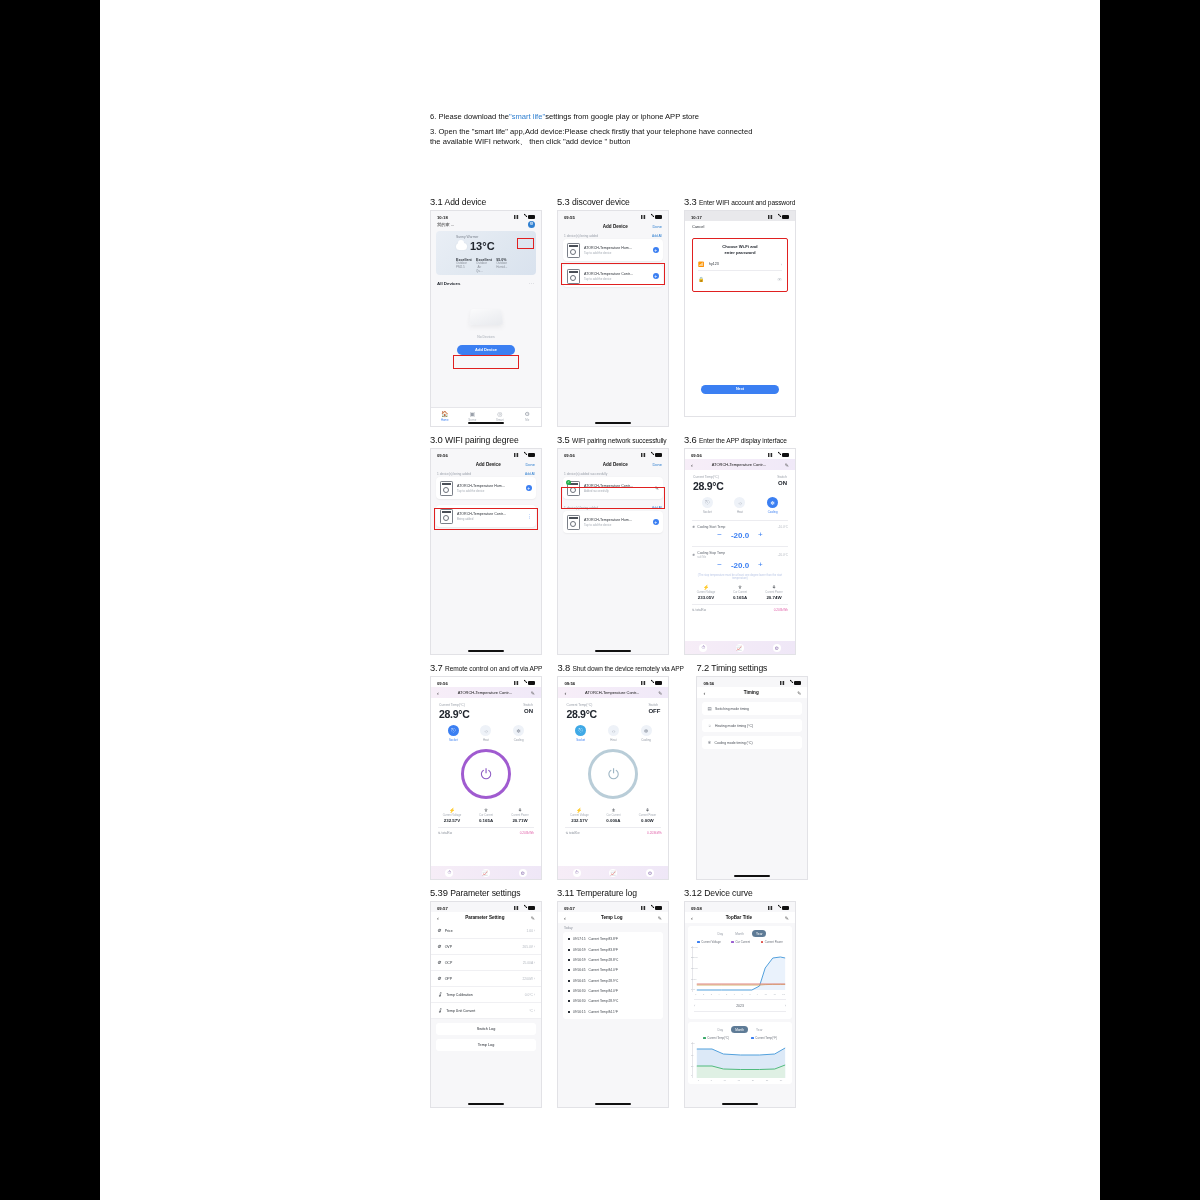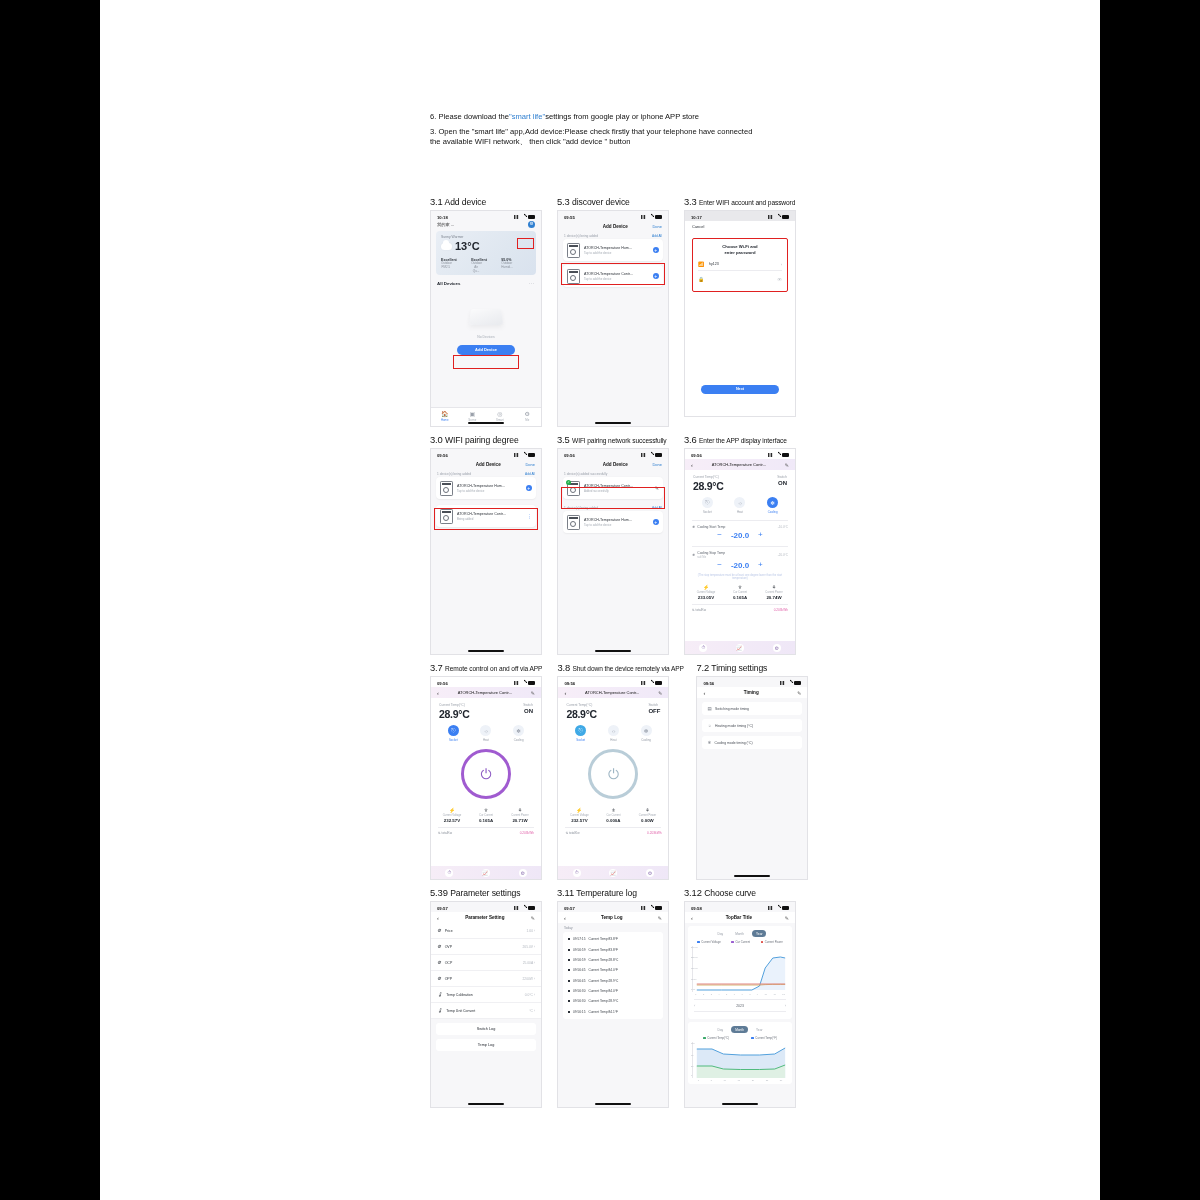--- a/index.html
+++ b/index.html
@@ -23,21 +23,21 @@
   .batt{display:inline-block;width:7px;height:3.5px;background:#111;border-radius:1px;}
   .navbar{display:flex;align-items:center;justify-content:space-between;padding:2.5px 6px;font-size:4.6px;color:#111;}
   .navbar .ttl{font-weight:700;font-size:4.6px;}
   .blue{color:#2f7fd0;}
   .chev{font-size:5.5px;color:#333;}
   .pen{font-size:5px;color:#555;}
   .redbox{position:absolute;border:1.1px solid #e02020;box-sizing:border-box;}
   
   .home-top{display:flex;justify-content:space-between;align-items:center;padding:0 6px;font-size:4.2px;color:#333;}
   .gear-circle{width:7px;height:7px;border-radius:50%;background:#2f7fd0;display:flex;align-items:center;justify-content:center;color:#fff;font-size:4.5px;line-height:1;}
-  .weather{margin:3px 5px 0 5px;height:44px;border-radius:4px;background:linear-gradient(135deg,#e9eef5 0%,#dfe7f0 60%,#d9e2ee 100%);padding:4px 5px;box-sizing:border-box;}
+  .weather{margin:3px 5px 0 5px;height:44px;border-radius:4px;background:linear-gradient(135deg,#e9eef5 0%,#dfe7f0 60%,#d9e2ee 100%);padding:4px 20px;box-sizing:border-box;}
   .weather .lbl{font-size:3.4px;color:#7d848f;}
   .weather .temp-row{display:flex;align-items:center;gap:3px;margin-top:1px;}
   .cloud{width:11px;height:7px;background:#fff;border-radius:5px;position:relative;box-shadow:0 0 2px rgba(0,0,0,.06);}
   .cloud:before{content:"";position:absolute;width:6px;height:6px;background:#fff;border-radius:50%;top:-2.5px;left:2px;}
   .bigtemp{font-size:11px;font-weight:700;color:#21262e;}
   .wmetrics{display:flex;justify-content:space-between;margin-top:6px;}
   .wmetrics div{text-align:center;width:33%;}
   .wmetrics .v{font-size:3.6px;color:#33383f;font-weight:600;}
   .wmetrics .k{font-size:3px;color:#8b919b;line-height:1.25;}
   .alldev{display:flex;justify-content:space-between;align-items:center;padding:5px 6px 2px 6px;}
@@ -788,21 +788,21 @@
                 <i class="dot"></i>
                 <span class="tm">09:56:15</span>
                 <span class="ms">Current Temp:84.1°F</span>
               </div>
           </div>
           <div class="homebar"></div>
         </div>
       </div>
 
       <div class="cell">
-        <div class="step-head"><b>3.12</b> <span>Choose curve</span></div>
+        <div class="step-head"><b>3.12</b> <span>Device curve</span></div>
         <div class="phone" style="height:205px;background:#f7f7f9">
           <div class="statusbar">
             <span>09:58</span>
             <span class="sb-right">
                 <i class="bars"></i>
                 <i class="wifi"></i>
                 <i class="batt"></i>
               </span>
           </div>
           <div class="navbar" style="background:#fff">

